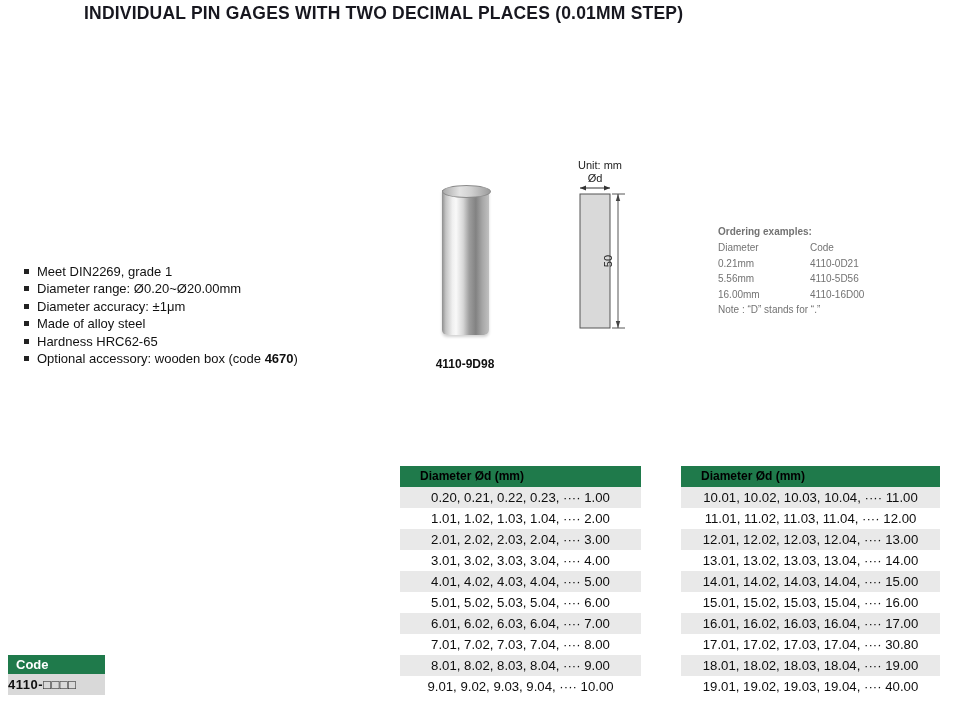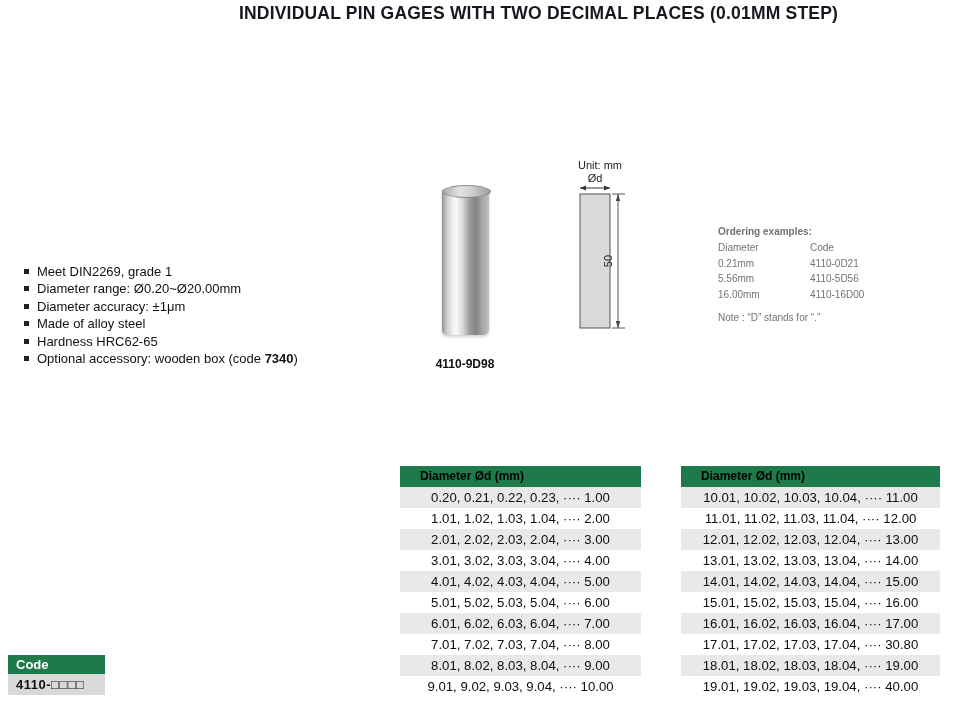--- a/index.html
+++ b/index.html
@@ -2,21 +2,21 @@
 <html style="--brand_green: #1f7a4b; --title_text: #17171f; --row_alt: #e9e9e9; --code_value_bg: #d9d9d9;"><head>
 <meta charset="utf-8">
 <style>
   * { margin:0; padding:0; box-sizing:border-box; }
   html,body { background:#ffffff; }
   body { font-family:"Liberation Sans", sans-serif; color:#111; }
   #page { position:relative; width:961px; height:703px; background:#ffffff; overflow:hidden; }
   .abs { position:absolute; }
 
   .page-title{
-    left:0; right:0; top:3px; text-align:center; padding-left:116px;
+    left:0; right:0; top:3px; padding-left:84px;
     font-size:17.5px; font-weight:bold; letter-spacing:0.2px;
     color:var(--title_text, #17171f);
   }
 
   .features{ left:24px; top:263px; list-style:none; font-size:13px; color:#111; }
   .features li{ line-height:17.4px; white-space:nowrap; }
   .sq{ display:inline-block; width:5px; height:5px; background:#222; margin-right:8px; vertical-align:2px; }
 
   
   .pin{
@@ -32,61 +32,61 @@
   }
   .model-label{ left:415px; top:357px; width:100px; text-align:center; font-weight:bold; font-size:12px; }
 
   .unit-label{ left:578px; top:159px; font-size:11px; color:#222;text-align:right; }
 
   
   .ordering{ left:718px; top:223px; font-size:10px; color:#737373; }
   .ordering .head{ font-weight:bold; line-height:17px; }
   .ord-row{ line-height:15.6px; white-space:nowrap; }
   .ord-c1{ display:inline-block; width:92px; }
-  .ord-note{ line-height:15.6px; white-space:nowrap;margin-top:8px; }
+  .ord-note{ line-height:15.6px; white-space:nowrap; }
 
   
   .dtable{ top:466px; font-size:13.2px; color:#0e0e0e; }
   .dtable .thead{
     background:var(--brand_green, #1f7a4b); color:#000000; font-weight:bold;
     height:21px; line-height:21px; padding-left:20px; font-size:12px;
   }
   .dtable .trow{ height:21px; line-height:21px; text-align:center; background:#ffffff; white-space:nowrap; }
   .dtable .trow:nth-child(even){ background:var(--row_alt, #e9e9e9); }
   .dtable-left{ left:400px; width:241px; }
   .dtable-right{ left:681px; width:259px; }
 
   
   .codebox{ left:8px; top:655px; width:97px; font-size:13px; }
   .codebox .cb-head{
     background:var(--brand_green, #1f7a4b); color:#fff; font-weight:bold;
     height:19px; line-height:19px; padding-left:8px;
   }
   .codebox .cb-val{
     background:var(--code_value_bg, #d9d9d9); height:21px; line-height:21px;
-    padding-left:8px; font-weight:bold; color:#111; letter-spacing:0.5px;
+    font-weight:bold; color:#111; letter-spacing:0.5px;
   }
 
   svg text{ font-family:"Liberation Sans", sans-serif; fill:#222; }
 </style>
 </head>
 <body>
 
 <div id="page">
 
   <div class="abs page-title">INDIVIDUAL PIN GAGES WITH TWO DECIMAL PLACES (0.01MM STEP)</div>
 
   <ul class="abs features">
     <li><span class="sq"></span><span>Meet DIN2269, grade 1</span></li>
     <li><span class="sq"></span><span>Diameter range: Ø0.20~Ø20.00mm</span></li>
     <li><span class="sq"></span><span>Diameter accuracy: ±1μm</span></li>
     <li><span class="sq"></span><span>Made of alloy steel</span></li>
     <li><span class="sq"></span><span>Hardness HRC62-65</span></li>
     <li>
-      <span class="sq"></span><span>Optional accessory: wooden box (code </span><b>7340</b><span>)</span>
+      <span class="sq"></span><span>Optional accessory: wooden box (code </span><b>4670</b><span>)</span>
     </li>
   </ul>
 
   <div class="abs pin"></div>
   <div class="abs model-label">4110-9D98</div>
 
   <div class="abs unit-label">Unit: mm</div>
 
   <svg class="abs" style="left:570px; top:172px;" width="80" height="170" viewBox="0 0 80 170">
     <text x="25" y="10" font-size="11" text-anchor="middle">Ød</text>

